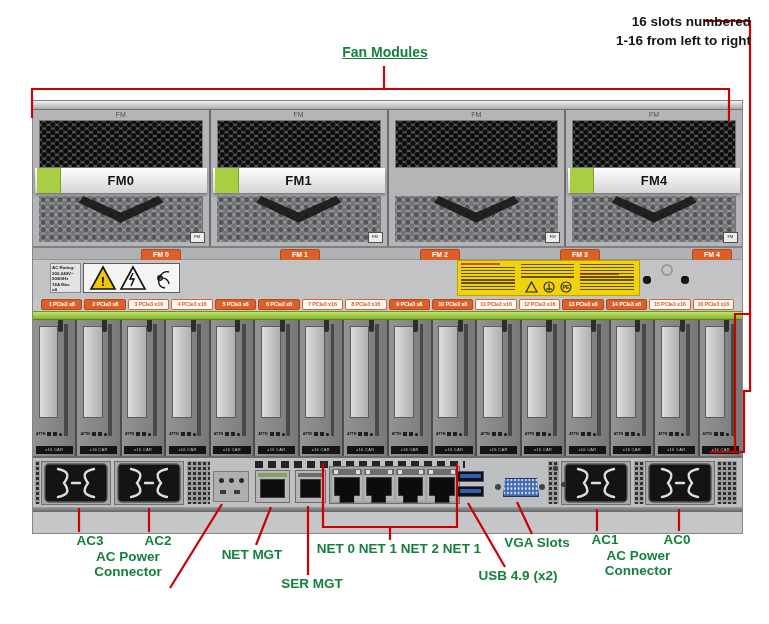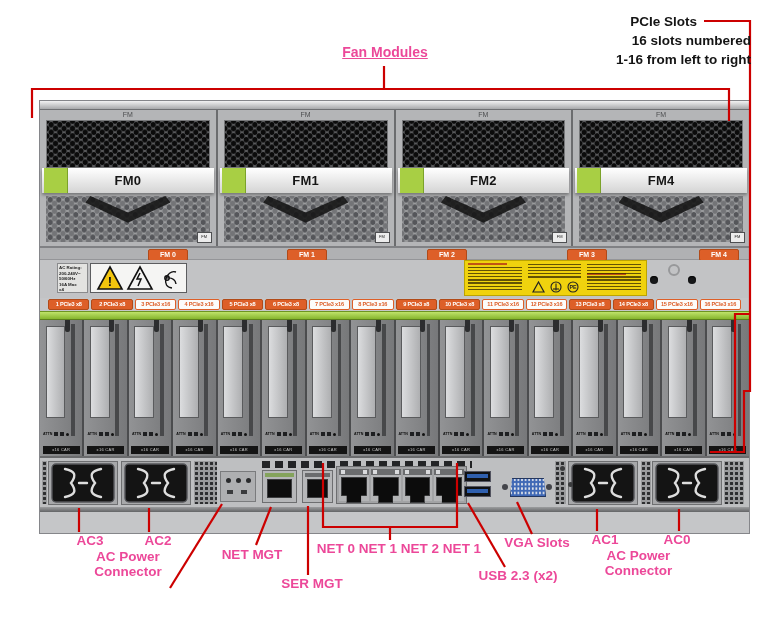--- a/index.html
+++ b/index.html
@@ -1,20 +1,20 @@
 <!DOCTYPE html>
 <html><head>
 <meta charset="utf-8">
 <style>
   html,body{margin:0;padding:0;background:#ffffff;}
   .canvas{position:relative;width:769px;height:624px;background:#fff;overflow:hidden;
           font-family:"Liberation Sans","DejaVu Sans",sans-serif;}
 
   
-  .chassis{position:absolute;left:39px;top:100px;width:711px;height:434px;
+  .chassis{position:absolute;left:32px;top:100px;width:711px;height:434px;
            background:#c5c6c8;border:1px solid #85868a;box-sizing:border-box;padding-left:14px;}
   .top-rail{position:absolute;left:0;top:0;width:100%;height:9px;
             background:linear-gradient(#f2f2f2,#a8a9ab);border-bottom:1px solid #6f7072;box-sizing:border-box;}
 
   
   .fan-row{position:absolute;left:0;top:9px;width:100%;height:136px;display:flex;background:#8d8e90;}
   .fan{flex:1;position:relative;background:#b4b5b7;border-right:2px solid #6b6c6e;box-sizing:border-box;}
   .fan:last-child{border-right:none;}
   .fm-top{position:absolute;top:1px;left:0;width:100%;text-align:center;font-size:7px;color:#4c4d4f;}
   .hc{position:absolute;left:6px;right:6px;top:10px;height:46px;background-color:#5a5b5d;
@@ -112,21 +112,21 @@
   .vga{position:absolute;left:462px;top:18px;width:50px;height:23px;}
   .vga-screw{position:absolute;top:8px;width:6px;height:6px;border-radius:50%;background:#43444a;}
   .vga-body{position:absolute;left:8px;top:2px;width:34px;height:17px;background:#3f68b5;border:1px solid #24365e;
             clip-path:polygon(6% 0,94% 0,100% 100%,0 100%);
             background-image:radial-gradient(#dfe3ea .8px,rgba(0,0,0,0) 1.1px);background-size:3.6px 4.4px;background-position:2px 3px;}
   .screw{position:absolute;width:5px;height:5px;border-radius:50%;background:#3a3b3d;}
   .bottom-edge{position:absolute;left:0;top:406px;width:100%;height:5px;background:linear-gradient(#9c9d9f,#636466);}
 
   
   .lines-svg{position:absolute;left:0;top:0;z-index:10;pointer-events:none;}
-  .lbl{position:absolute;z-index:11;font-weight:bold;color:#ec4899;font-size:13.5px;line-height:15px;text-align:center;}
+  .lbl{position:absolute;z-index:11;font-weight:bold;color:#15803d;font-size:13.5px;line-height:15px;text-align:center;}
   .lbl.u{text-decoration:underline;font-size:14px;}
   .pcie-callout{position:absolute;left:560px;top:12px;width:191px;z-index:11;
                 font-weight:bold;color:#141414;font-size:13.5px;line-height:19px;text-align:right;}
   .pcie-callout .t1{padding-right:54px;}
 
   
   .warn-svg{display:block;}
 </style>
 </head>
 <body>
@@ -157,24 +157,20 @@
       <span class="handle-label">FM1</span>
     </div>
     <div class="hc-light">
       <div class="chevron"></div>
     </div>
     <div class="fm-mini">FM</div>
   </div>
   <div class="fan">
     <div class="fm-top">FM</div>
     <div class="hc"></div>
-    <div class="handle">
-      <div class="green-tab"></div>
-      <span class="handle-label">FM2</span>
-    </div>
     <div class="hc-light">
       <div class="chevron"></div>
     </div>
     <div class="fm-mini">FM</div>
   </div>
   <div class="fan">
     <div class="fm-top">FM</div>
     <div class="hc"></div>
     <div class="handle">
       <div class="green-tab"></div>
@@ -514,39 +510,38 @@
       <polyline points="323,463 323,527 457,527 457,463"></polyline>
       <line x1="390" y1="527" x2="390" y2="540"></line>
       <line x1="468" y1="503" x2="505" y2="567"></line>
       <line x1="517" y1="502" x2="532" y2="534"></line>
       <line x1="597" y1="509" x2="597" y2="531"></line>
       <line x1="679" y1="509" x2="679" y2="531"></line>
     </g>
   </svg>
 
   <div class="pcie-callout">
-    <div class="t1">PCIe Slots</div>
     <div>16 slots numbered</div>
     <div>1-16 from left to right</div>
   </div>
 
   <div class="lbl u" style="left:320px;top:45px;width:130px;">Fan Modules</div>
 
   <div class="lbl" style="left:62px;top:533px;width:56px;">AC3</div>
   <div class="lbl" style="left:130px;top:533px;width:56px;">AC2</div>
   <div class="lbl" style="left:83px;top:549px;width:90px;">
     <div>AC Power</div>
     <div>Connector</div>
   </div>
   <div class="lbl" style="left:207px;top:547px;width:90px;">NET MGT</div>
   <div class="lbl" style="left:267px;top:576px;width:90px;">SER MGT</div>
   <div class="lbl" style="left:304px;top:541px;width:190px;">
     <div>NET 0 NET 1 NET 2 NET 1</div>
   </div>
   <div class="lbl" style="left:492px;top:535px;width:90px;">VGA Slots</div>
-  <div class="lbl" style="left:468px;top:568px;width:100px;">USB 2.3 (x2)</div>
+  <div class="lbl" style="left:468px;top:568px;width:100px;">USB 4.9 (x2)</div>
   <div class="lbl" style="left:577px;top:532px;width:56px;">AC1</div>
   <div class="lbl" style="left:649px;top:532px;width:56px;">AC0</div>
   <div class="lbl" style="left:591px;top:548px;width:95px;">
     <div>AC Power</div>
     <div>Connector</div>
   </div>
 </div>
 
 </body></html>

